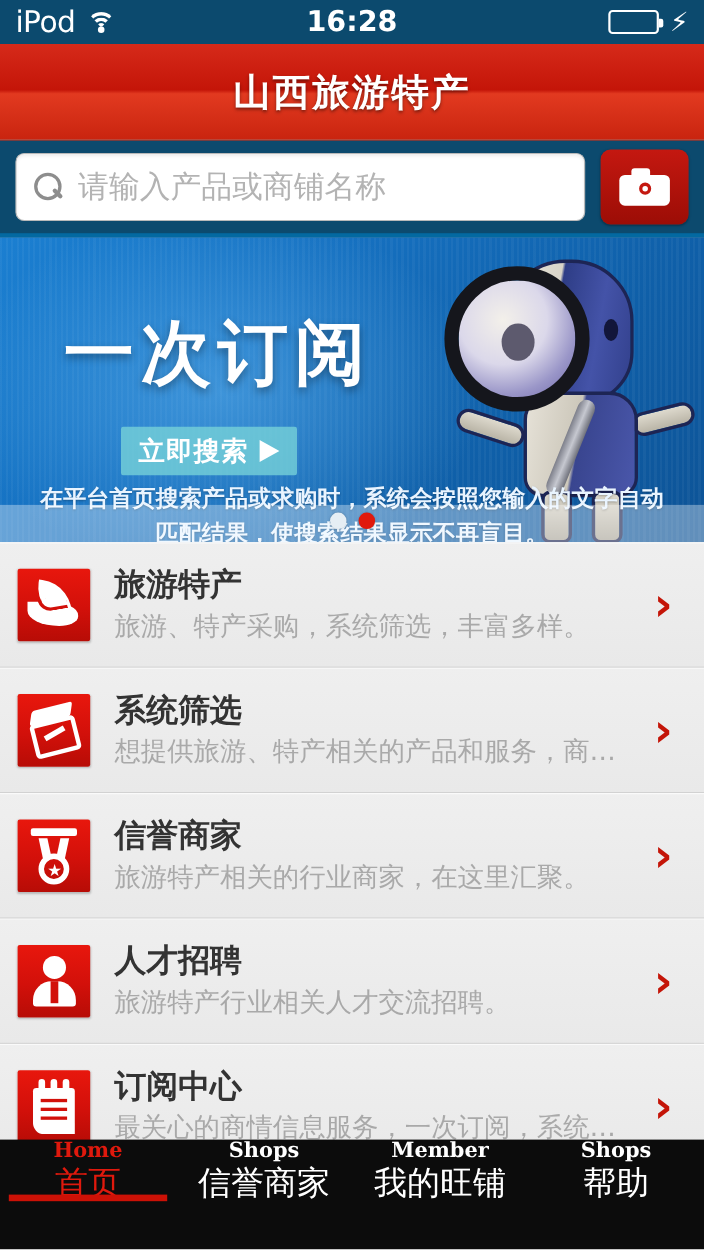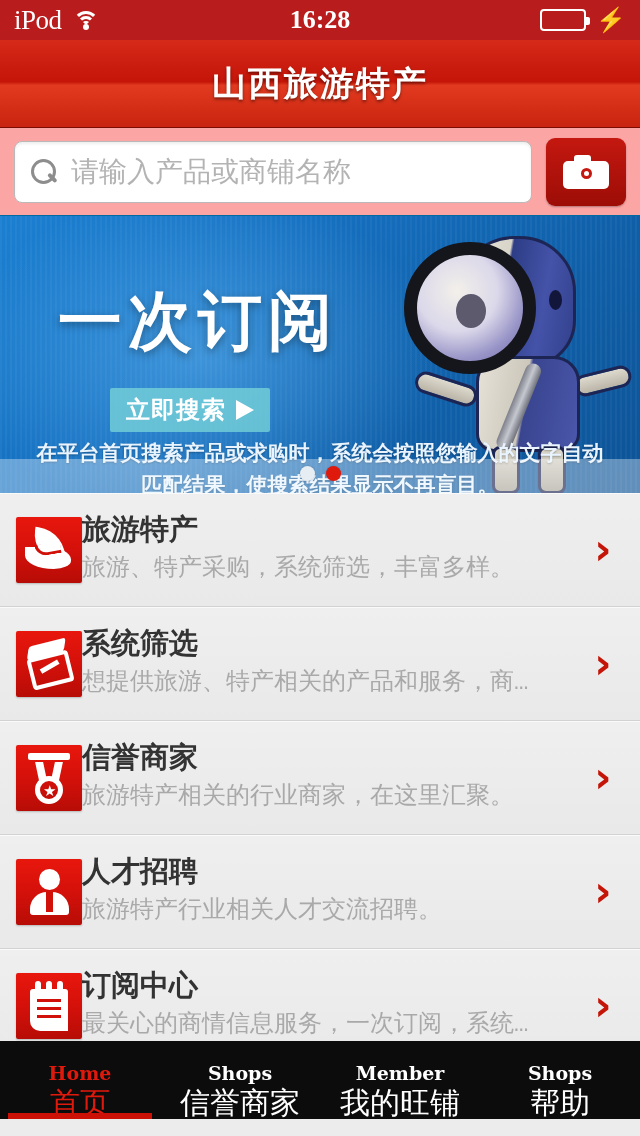--- a/index.html
+++ b/index.html
@@ -6,24 +6,23 @@
   html, body {
     width:640px; height:1136px;
     background:#ececec;
     font-family:"DejaVu Sans","Liberation Sans",sans-serif;
     overflow:hidden;
   }
   .phone { position:relative; width:640px; height:1136px; overflow:hidden; background:#ececec; }
 
   
   .statusbar{
-    height:40px; background:#b91c1c; color:#fff;
+    height:40px; background:#0c4a6e; color:#fff;
     display:flex; align-items:center; position:relative;
     padding:16px 14px;
-    font-family:Liberation Serif, serif;
   }
   .sb-left{ display:flex; align-items:center; gap:10px; }
   .sb-carrier{ font-size:27px; letter-spacing:-0.5px; line-height:1; }
   .wifi{ width:28px; height:22px; position:relative; display:inline-block; }
   .wifi i{ position:absolute; left:50%; transform:translateX(-50%); border:3px solid #fff;
            border-bottom-color:transparent; border-left-color:transparent; border-right-color:transparent;
            border-radius:50%; }
   .wifi i.a{ width:26px; height:26px; top:2px; }
   .wifi i.b{ width:17px; height:17px; top:7px; }
   .wifi i.c{ width:8px;  height:8px;  top:12px; }
@@ -41,23 +40,23 @@
     height:88px;
     background:linear-gradient(to bottom,#d62a1a 0%,#c41508 48%,#e23a20 52%,#c9240f 100%);
     display:flex; align-items:center; justify-content:center;
     border-bottom:1px solid #7a0c04;
   }
   .titlebar .t{ color:#fff; font-size:34px; font-weight:bold; letter-spacing:2px;
                 text-shadow:0 2px 3px rgba(0,0,0,.45); }
 
   
   .searchbar{
-    height:88px; background:#fca5a5; display:flex; align-items:center;
+    height:88px; background:#0c4a6e; display:flex; align-items:center;
     padding:0 14px; gap:14px;
-    border-bottom:1px solid #0369a1;
+    border-bottom:4px solid #0369a1;
   }
   .searchfield{
     flex:1; height:62px; background:#fff; border:1px solid #b9b9b9; border-radius:8px;
     display:flex; align-items:center; padding:0 16px; gap:14px;
     box-shadow:inset 0 2px 3px rgba(0,0,0,.07);
   }
   .mag{ width:26px; height:26px; position:relative; flex:none; }
   .mag:before{ content:""; position:absolute; left:0; top:0; width:19px; height:19px;
                border:3px solid #8d8d8d; border-radius:50%; }
   .mag:after{ content:""; position:absolute; left:16px; top:17px; width:11px; height:3.5px;
@@ -139,21 +138,21 @@
     border-bottom:1px solid #d2d2d2;
     box-shadow:inset 0 1px 0 #fafafa;
     position:relative;
   }
   .icon{
     width:66px; height:66px; flex:none; border-radius:2px;
     background:linear-gradient(to bottom,#e8170d 0%,#d2100a 55%,#b70c06 100%);
     position:relative; overflow:hidden;
     box-shadow:0 1px 2px rgba(0,0,0,.22);
   }
-  .rowtext{ flex:1; min-width:0;font-family:Liberation Mono, monospace; }
+  .rowtext{ flex:1; margin-left:22px; min-width:0; }
   .rowtitle{ font-size:29px; font-weight:bold; color:#333; line-height:1.15; }
   .rowsub{ font-size:24px; color:#a9a9a9; line-height:1.25; margin-top:6px;
            white-space:nowrap; overflow:hidden; text-overflow:ellipsis; }
   .chev{ flex:none; width:42px; text-align:center; color:#c41508;
          font-size:42px; font-weight:bold; line-height:1; margin-left:6px;
          font-family:"DejaVu Sans","Liberation Sans",sans-serif; }
 
   
   .g-leaf{ position:absolute; left:9px; top:10px; width:48px; height:46px; }
   .g-leaf .l1{ position:absolute; left:8px; top:2px; width:34px; height:34px; background:#fff;
@@ -191,22 +190,22 @@
   .g-note{ position:absolute; left:14px; top:8px; width:38px; height:50px;}
   .g-note .pad{ position:absolute; left:0; top:8px; width:38px; height:42px; background:#fff;
                 border-radius:3px 3px 0 10px; }
   .g-note .ring{ position:absolute; top:0; width:6px; height:13px; background:#fff; border-radius:3px;}
   .g-note .r1{ left:5px;} .g-note .r2{ left:16px;} .g-note .r3{ left:27px;}
   .g-note .ln{ position:absolute; left:7px; width:24px; height:3px; background:#d2100a;}
   .g-note .n1{ top:18px;} .g-note .n2{ top:26px;} .g-note .n3{ top:34px;}
 
   
   .tabbar{
-    position:absolute; left:0; bottom:17px; width:640px; height:78px;
-    background:#0c0c0c; display:flex; align-items:flex-end;
+    position:absolute; left:0; bottom:0; width:640px; height:100px;
+    background:#0c0c0c; display:flex; align-items:flex-start;
   }
   .tab{ flex:1; display:flex; flex-direction:column; align-items:center; justify-content:center;
         position:relative; gap:2px; }
   .tab .en{ font-size:19px; color:#ffffff; font-family:"DejaVu Serif","Liberation Serif",serif;
             font-weight:bold; line-height:1.1;}
   .tab .cn{ font-size:30px; color:#ffffff; line-height:1.1;}
   .tab.active .en, .tab.active .cn{ color:#e0190d; }
   .tab.active .bar{ position:absolute; left:8px; right:8px; bottom:0; height:6px; background:#cc1106;}
 </style>
 </head>

